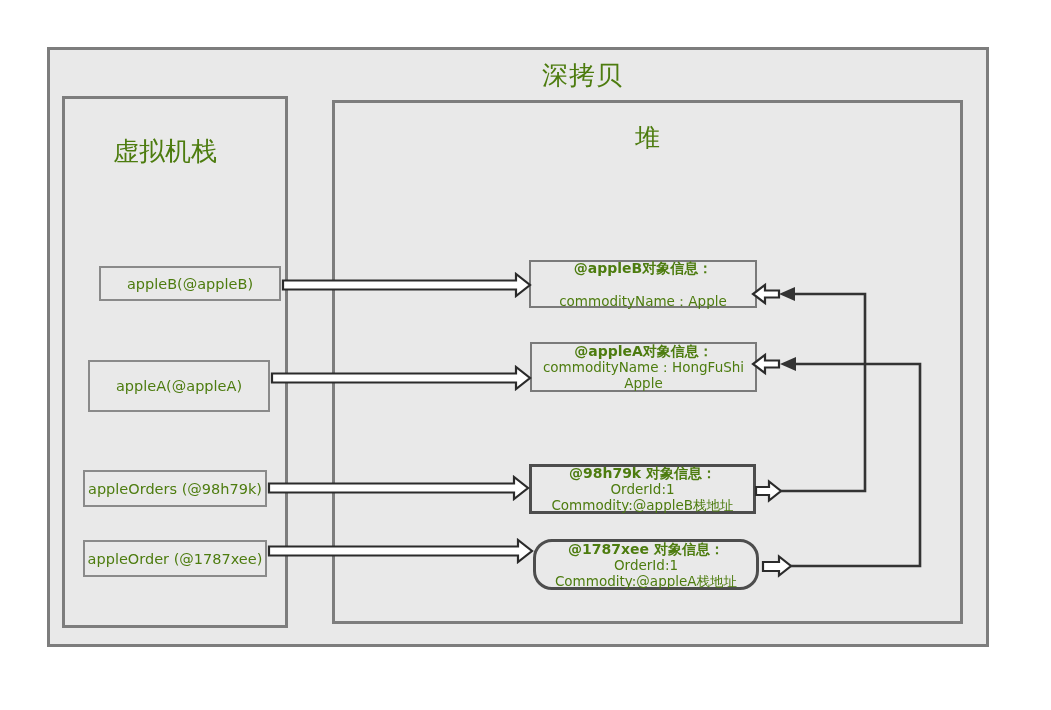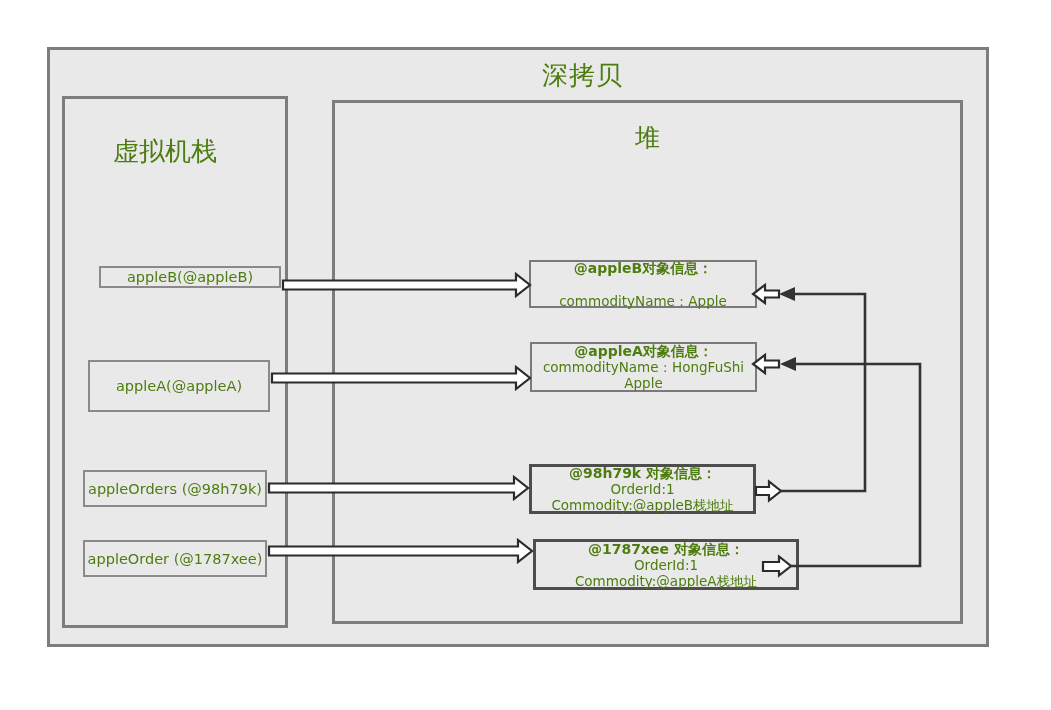--- a/index.html
+++ b/index.html
@@ -32,21 +32,21 @@
 
   <div class="frame" id="outer-frame"></div>
   <div class="big-title" id="diagram-title">深拷贝</div>
 
   <div class="frame" id="stack-frame"></div>
   <div id="stack-title">虚拟机栈</div>
 
   <div class="frame" id="heap-frame"></div>
   <div id="heap-title">堆</div>
 
-  <div class="stack-item" style="left:99px;top:266px;width:182px;height:22px;">
+  <div class="stack-item" style="left:99px;top:266px;width:182px;height:35px;">
     <span>appleB(@appleB)</span>
   </div>
   <div class="stack-item" style="left:88px;top:360px;width:182px;height:52px;">
     <span>appleA(@appleA)</span>
   </div>
   <div class="stack-item" style="left:83px;top:470px;width:184px;height:37px;">
     <span>appleOrders (@98h79k)</span>
   </div>
   <div class="stack-item" style="left:83px;top:540px;width:184px;height:37px;">
     <span>appleOrder (@1787xee)</span>
@@ -59,21 +59,21 @@
   <div class="heap-obj light" style="left:530px;top:342px;width:227px;height:50px;">
     <div class="obj-heading">@appleA对象信息：</div>
     <div class="obj-line">commodityName：HongFuShi</div>
     <div class="obj-line">Apple</div>
   </div>
   <div class="heap-obj dark" style="left:529px;top:464px;width:227px;height:50px;">
     <div class="obj-heading">@98h79k 对象信息：</div>
     <div class="obj-line">OrderId:1</div>
     <div class="obj-line">Commodity:@appleB栈地址</div>
   </div>
-  <div class="heap-obj dark" style="left:533px;top:539px;width:266px;height:51px;">
+  <div class="heap-obj dark" style="left:533px;top:539px;width:226px;height:51px;border-radius:19px;">
     <div class="obj-heading">@1787xee 对象信息：</div>
     <div class="obj-line">OrderId:1</div>
     <div class="obj-line">Commodity:@appleA栈地址</div>
   </div>
 
   <svg id="arrow-layer" width="1051" height="710" viewBox="0 0 1051 710" xmlns="http://www.w3.org/2000/svg">
 
     <polygon class="hollow" points="283,280.5 516,280.5 516,274 530,285 516,296 516,289.5 283,289.5"></polygon>
     <polygon class="hollow" points="272,373.5 516,373.5 516,367 530,378 516,389 516,382.5 272,382.5"></polygon>
     <polygon class="hollow" points="269,483.5 514,483.5 514,477 528,488 514,499 514,492.5 269,492.5"></polygon>

